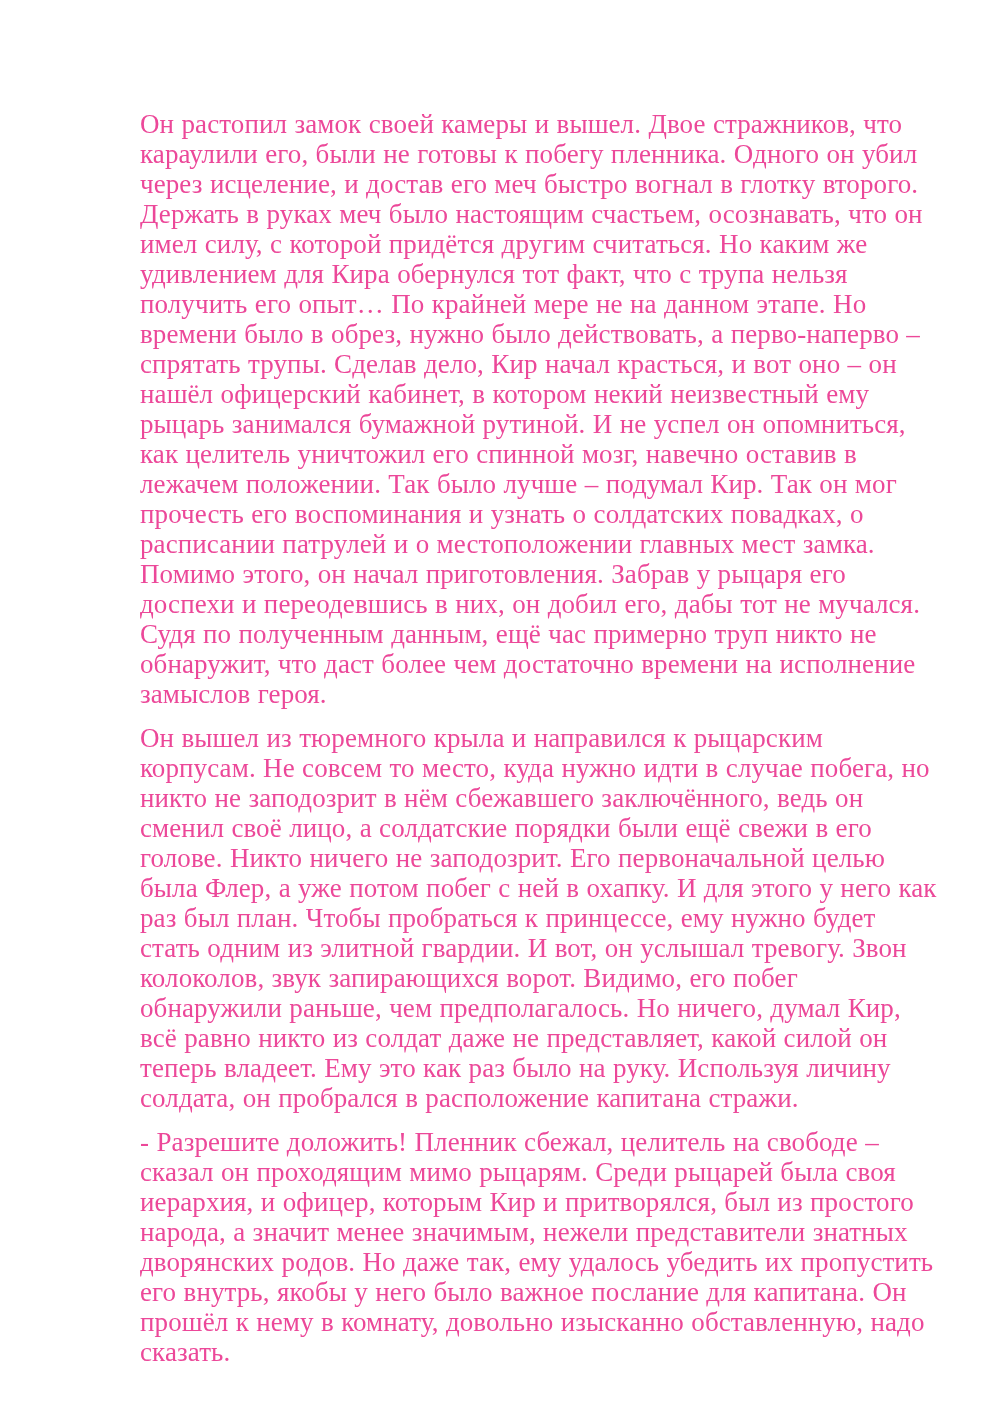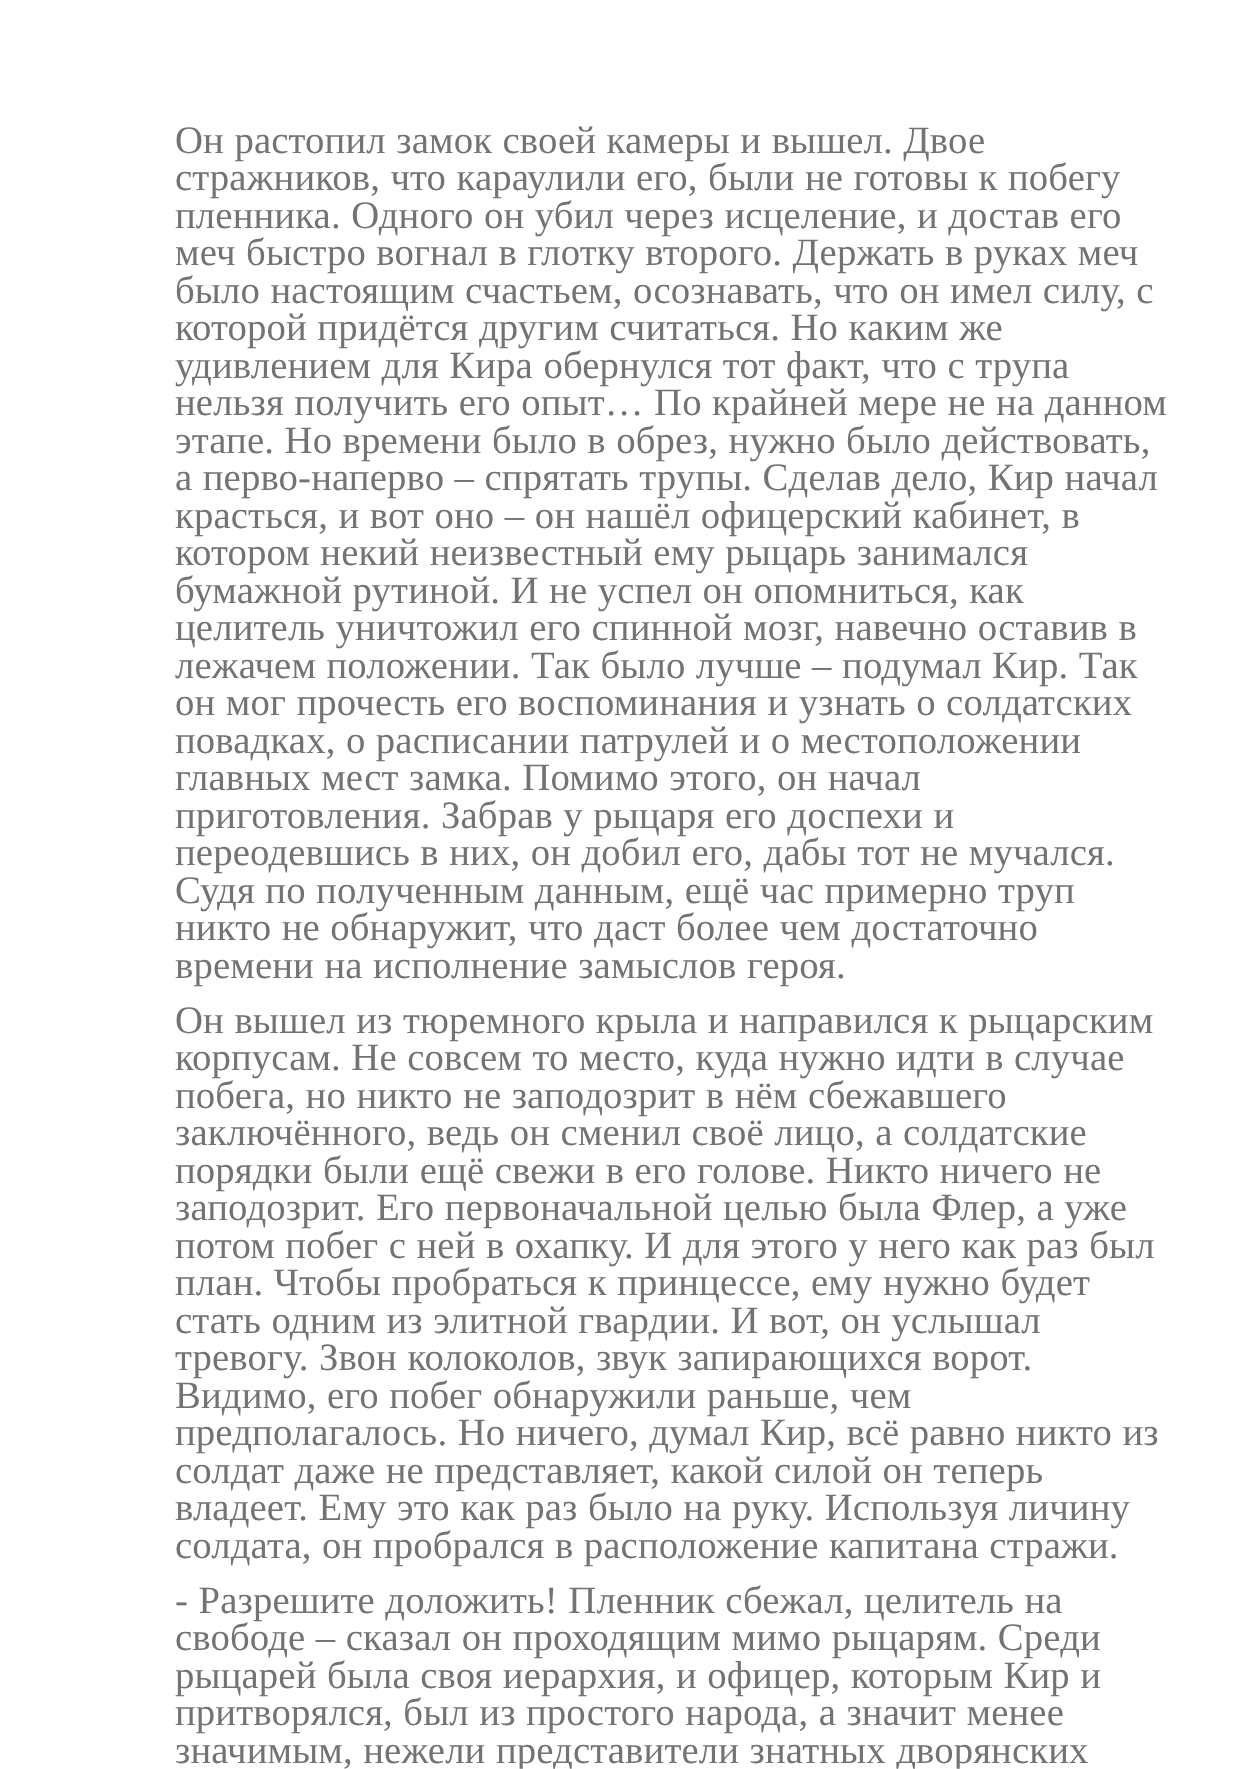--- a/index.html
+++ b/index.html
@@ -16,25 +16,25 @@
     background: #ffffff;
     box-sizing: border-box;
     padding: 97px 60px 60px 140px;
     font-family: "Liberation Serif", "DejaVu Serif", serif;
     color: #000000;
   }
   .doc-body {
     width: 800px;
   }
   .doc-body p {
-    margin: 0 0 14px 0;
-    font-size: 31px;
+    margin: 12px 0 14px 0;
+    font-size: 27px;
     line-height: 30px;
     text-align: left;
-    color: #737373;
+    color: #ec4899;
     letter-spacing: 0.1px;
     word-spacing: 0.5px;
   }
 </style>
 </head>
 <body>
 
 <div class="page">
   <div class="doc-body">
     <p>Он растопил замок своей камеры и вышел. Двое стражников, что караулили его, были не готовы к побегу пленника. Одного он убил через исцеление, и достав его меч быстро вогнал в глотку второго. Держать в руках меч было настоящим счастьем, осознавать, что он имел силу, с которой придётся другим считаться. Но каким же удивлением для Кира обернулся тот факт, что с трупа нельзя получить его опыт… По крайней мере не на данном этапе. Но времени было в обрез, нужно было действовать, а перво-наперво – спрятать трупы. Сделав дело, Кир начал красться, и вот оно – он нашёл офицерский кабинет, в котором некий неизвестный ему рыцарь занимался бумажной рутиной. И не успел он опомниться, как целитель уничтожил его спинной мозг, навечно оставив в лежачем положении. Так было лучше – подумал Кир. Так он мог прочесть его воспоминания и узнать о солдатских повадках, о расписании патрулей и о местоположении главных мест замка. Помимо этого, он начал приготовления. Забрав у рыцаря его доспехи и переодевшись в них, он добил его, дабы тот не мучался. Судя по полученным данным, ещё час примерно труп никто не обнаружит, что даст более чем достаточно времени на исполнение замыслов героя.</p>

